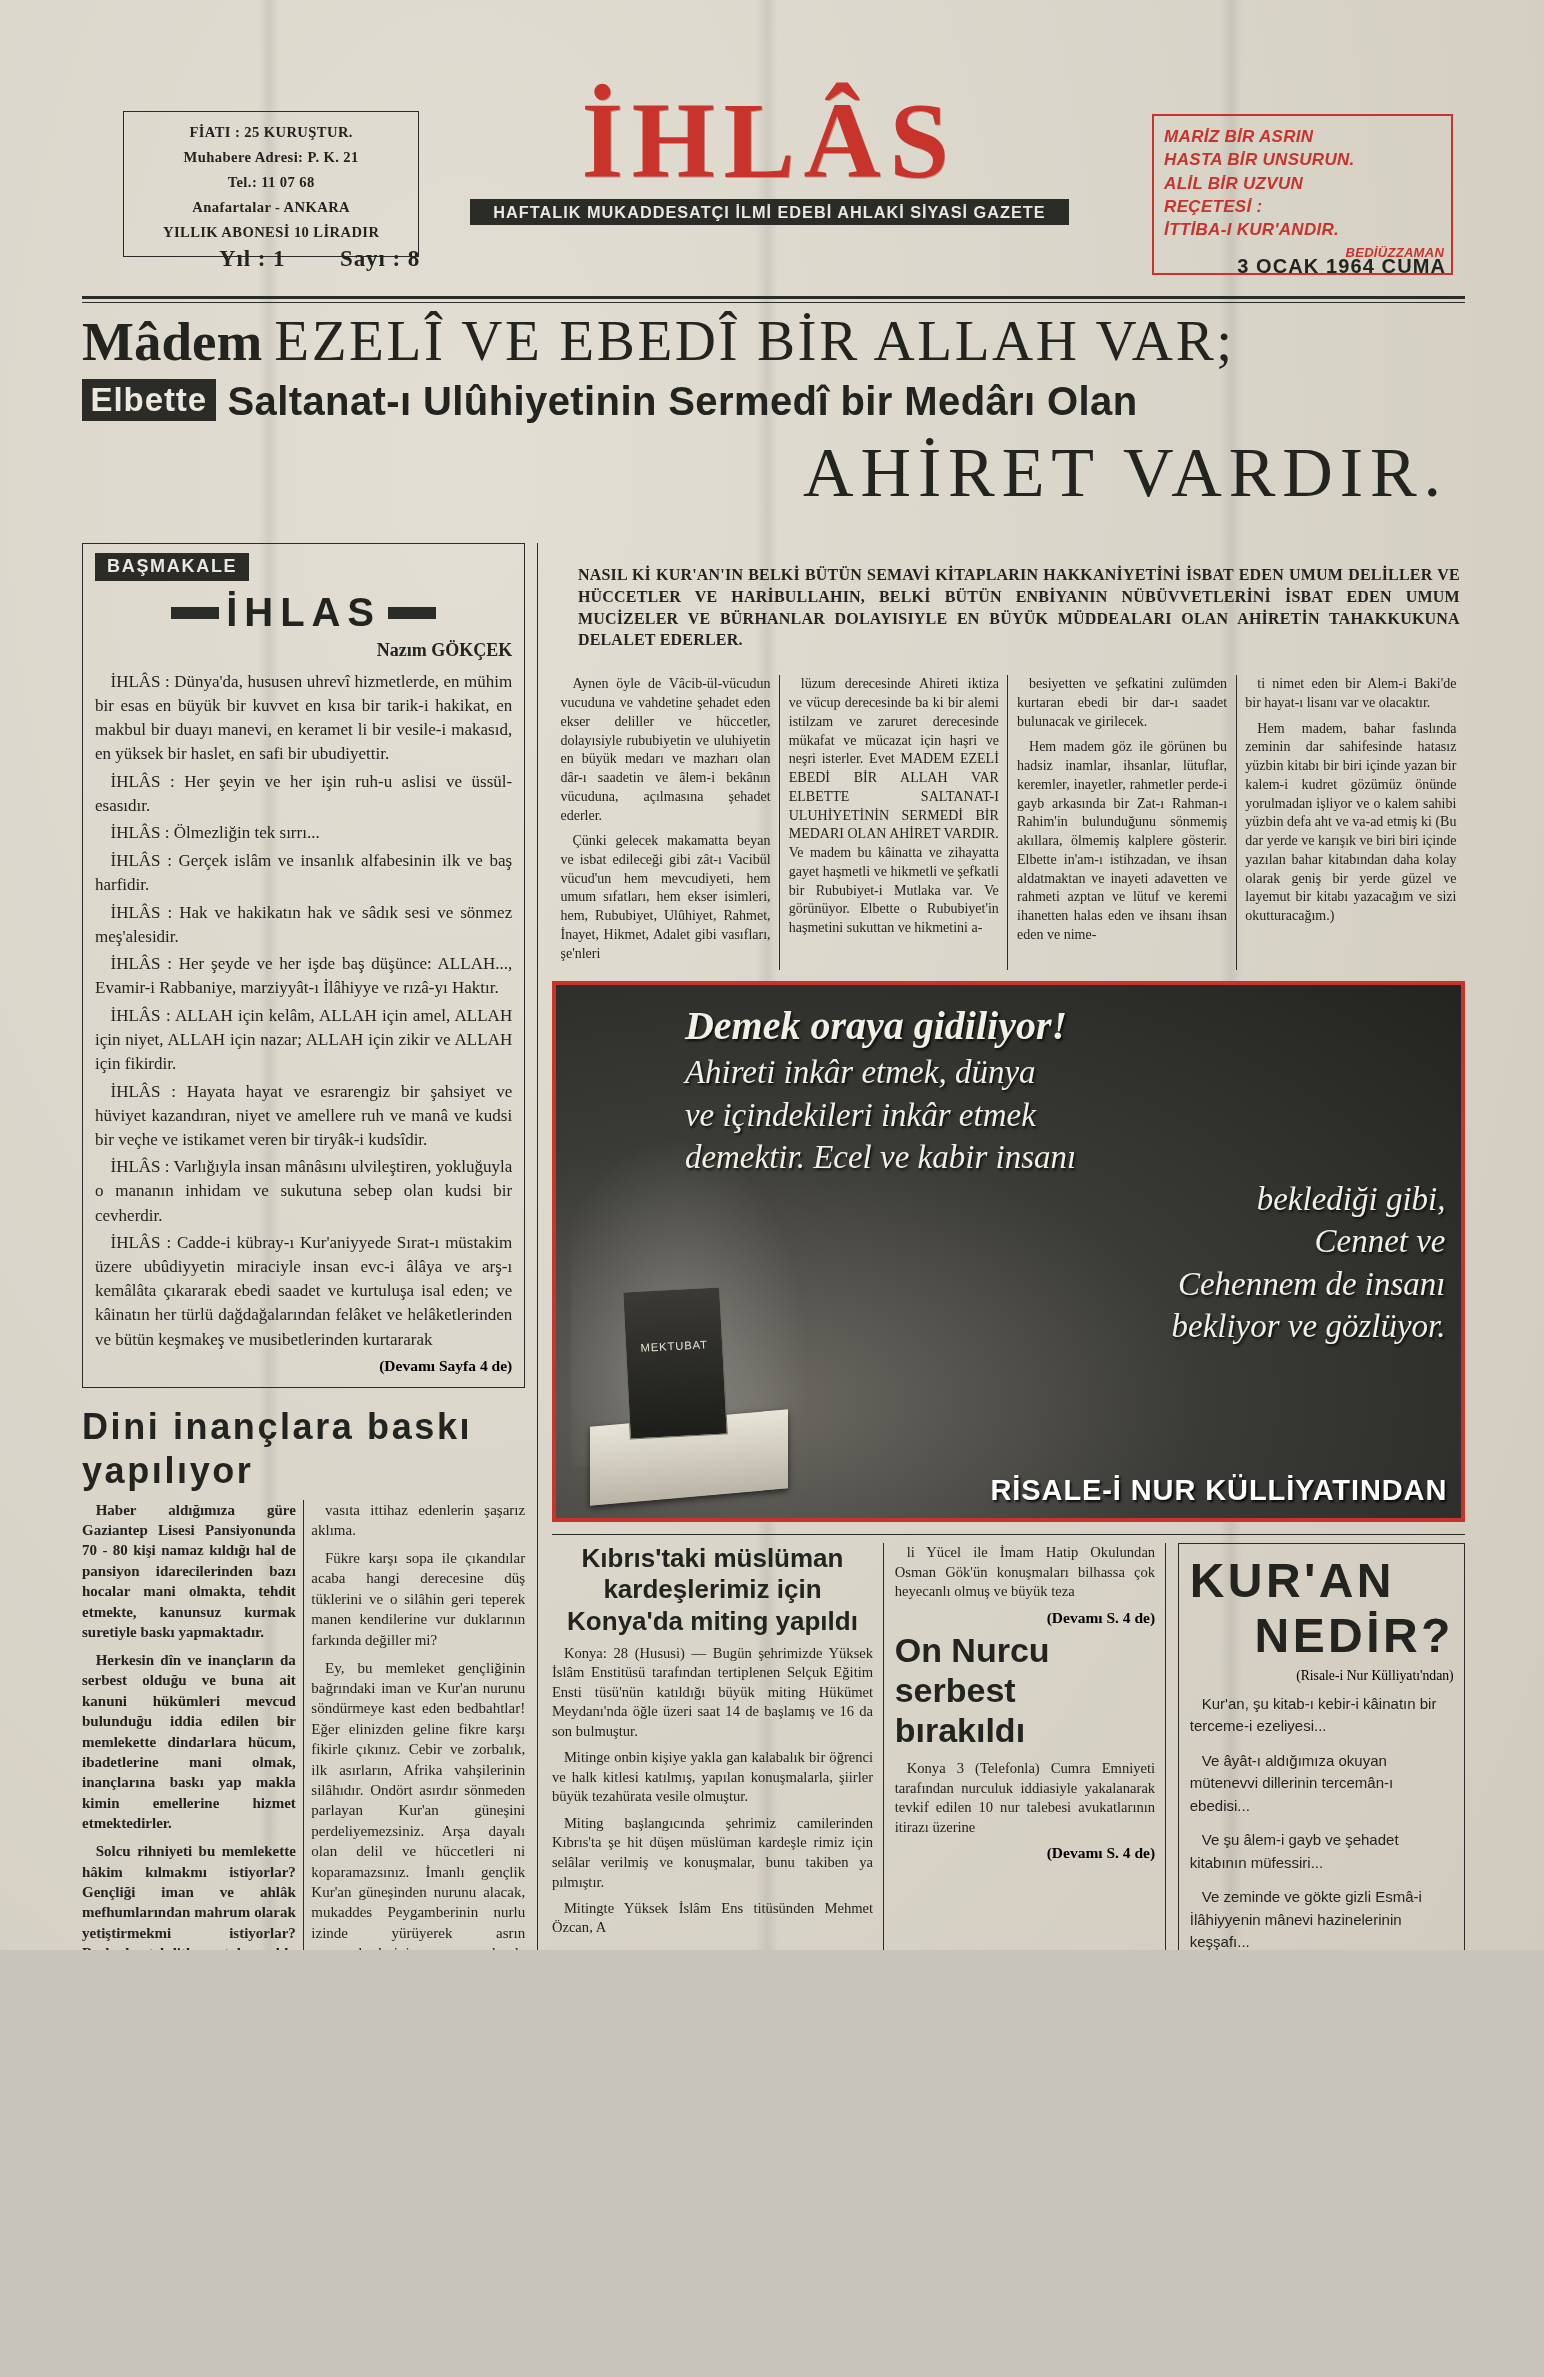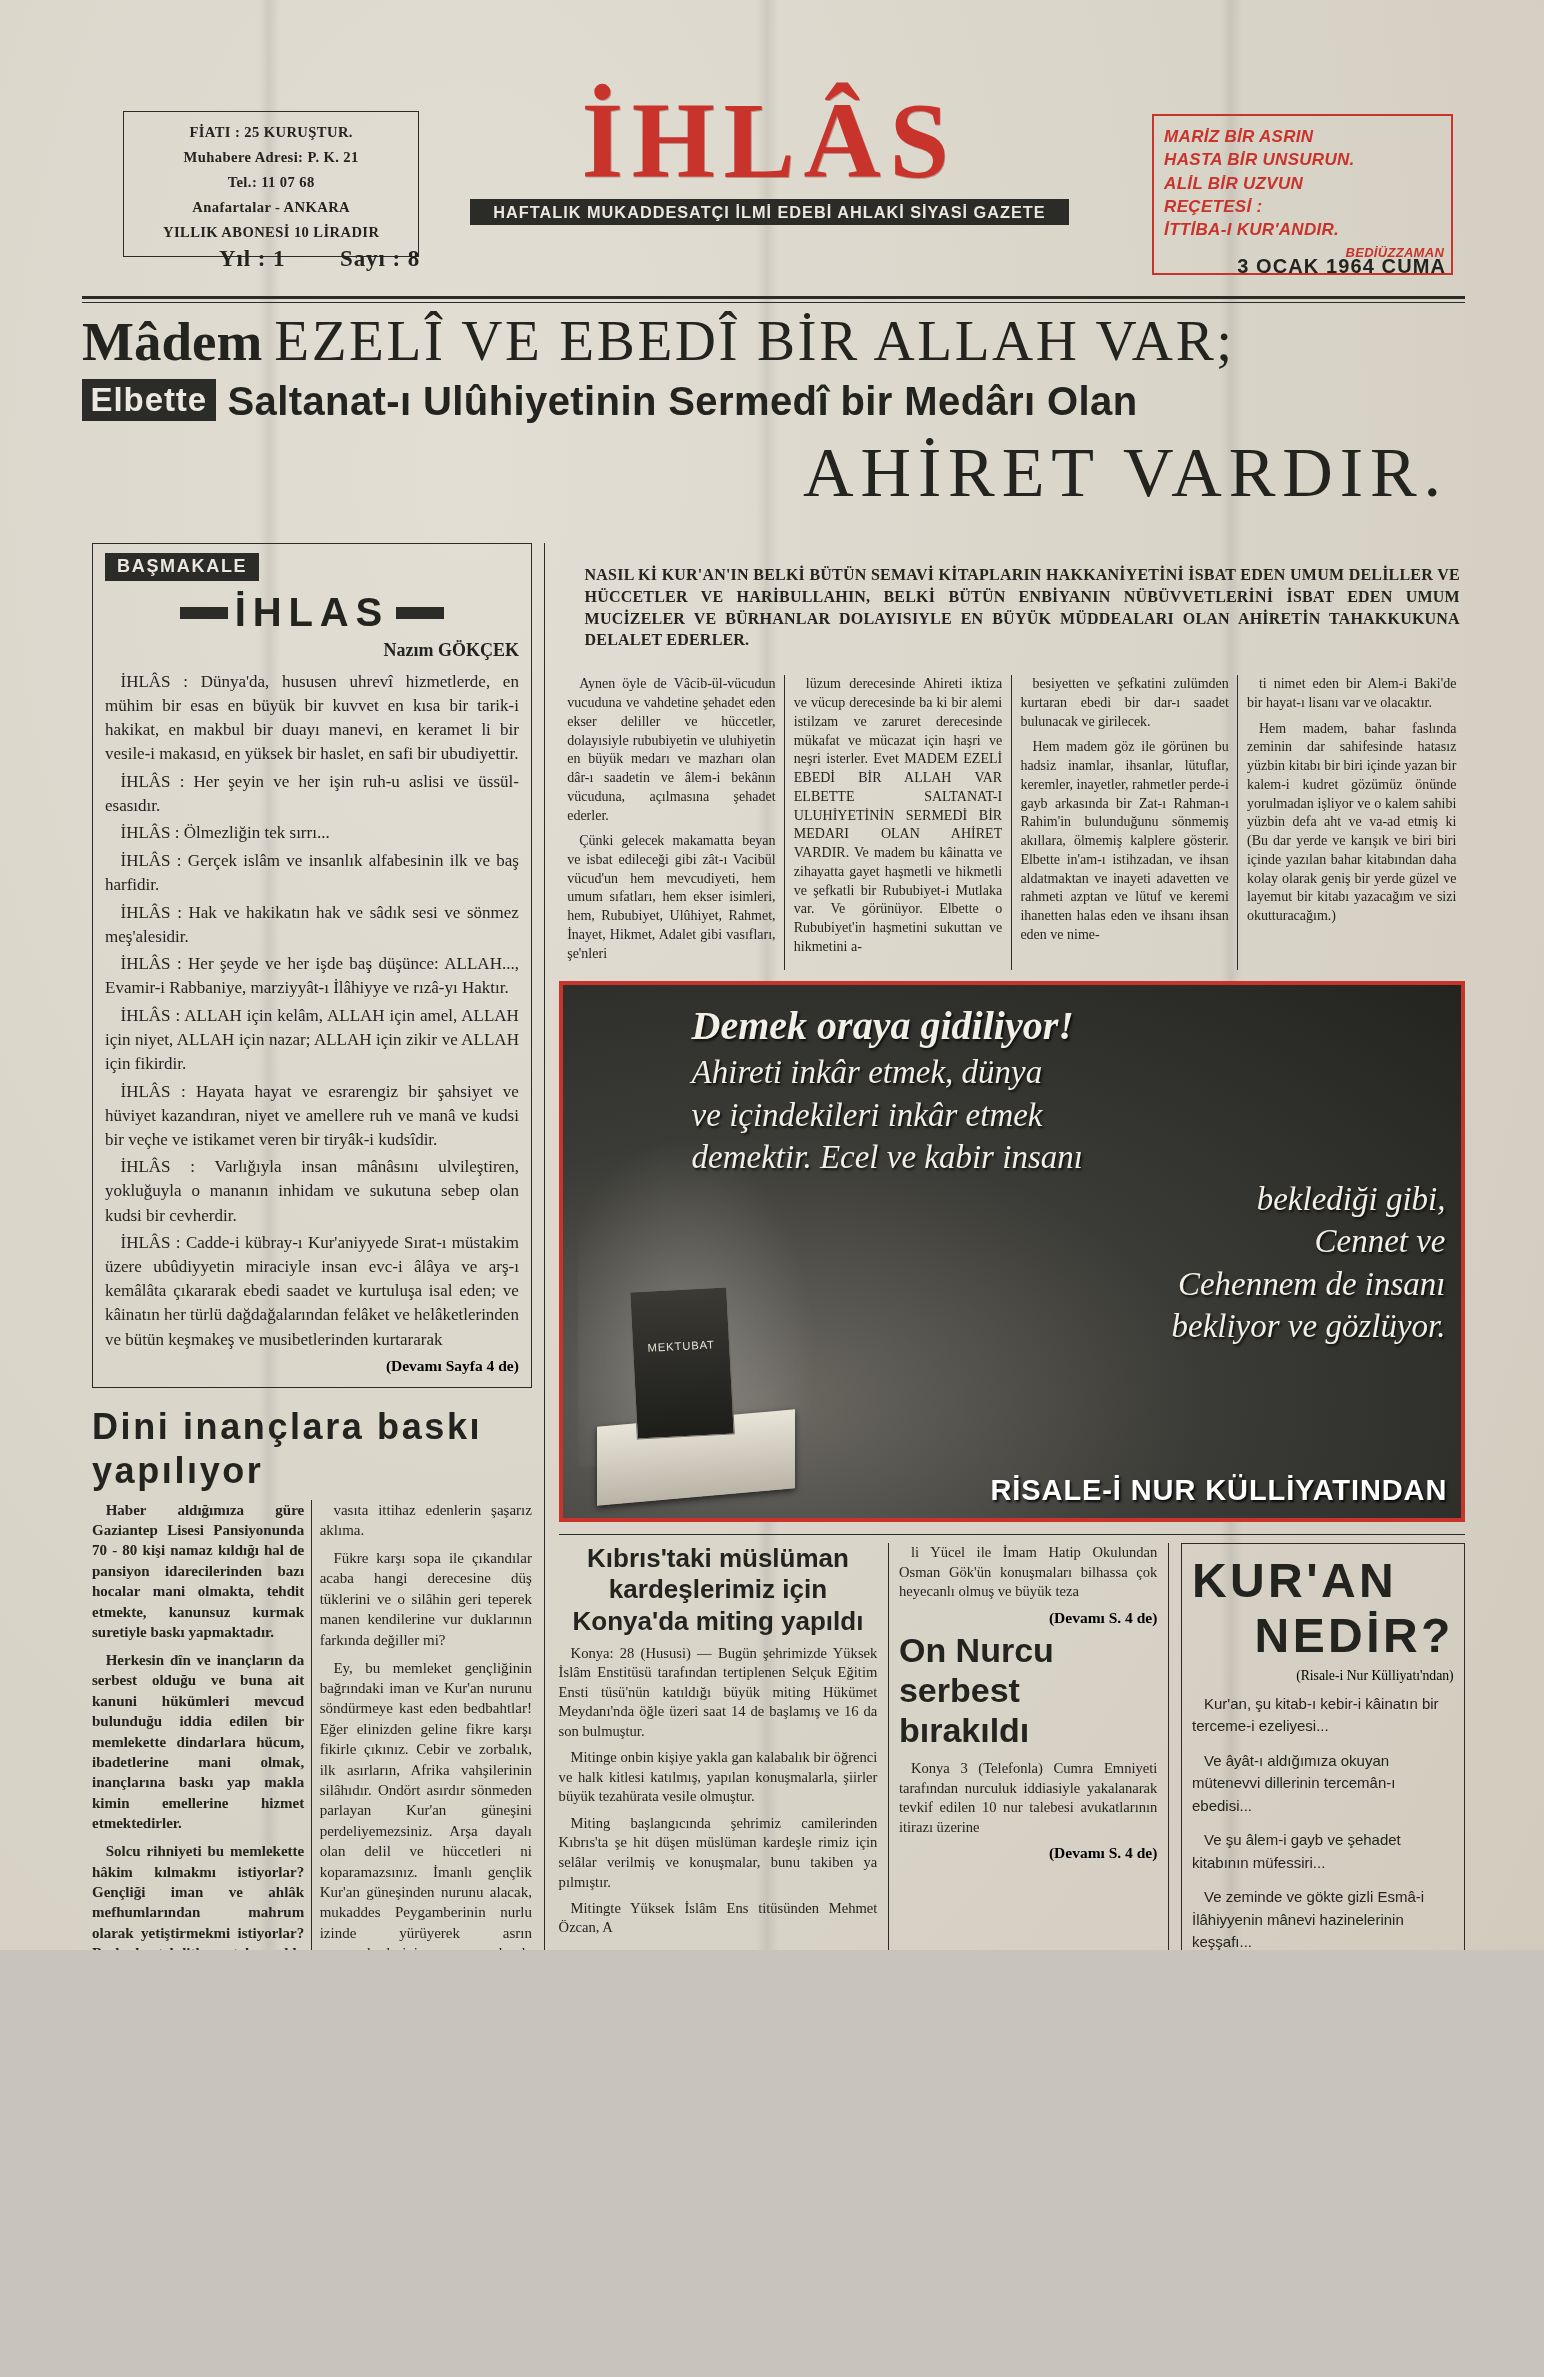--- a/index.html
+++ b/index.html
@@ -211,21 +211,20 @@
     text-align: right;
     margin-top: 12px;
     padding-right: 17px;
   }
 
   
   .main {
     display: flex;
     margin-top: 8.6px;
     gap: 0;
-    margin-left: 10px;
   }
   .col-left {
     width: 447px;
     padding-right: 12px;
   }
   .col-right {
     width: 921px;
     border-left: 1.7px solid #2b2b28;
     padding-left: 13.7px;
   }

